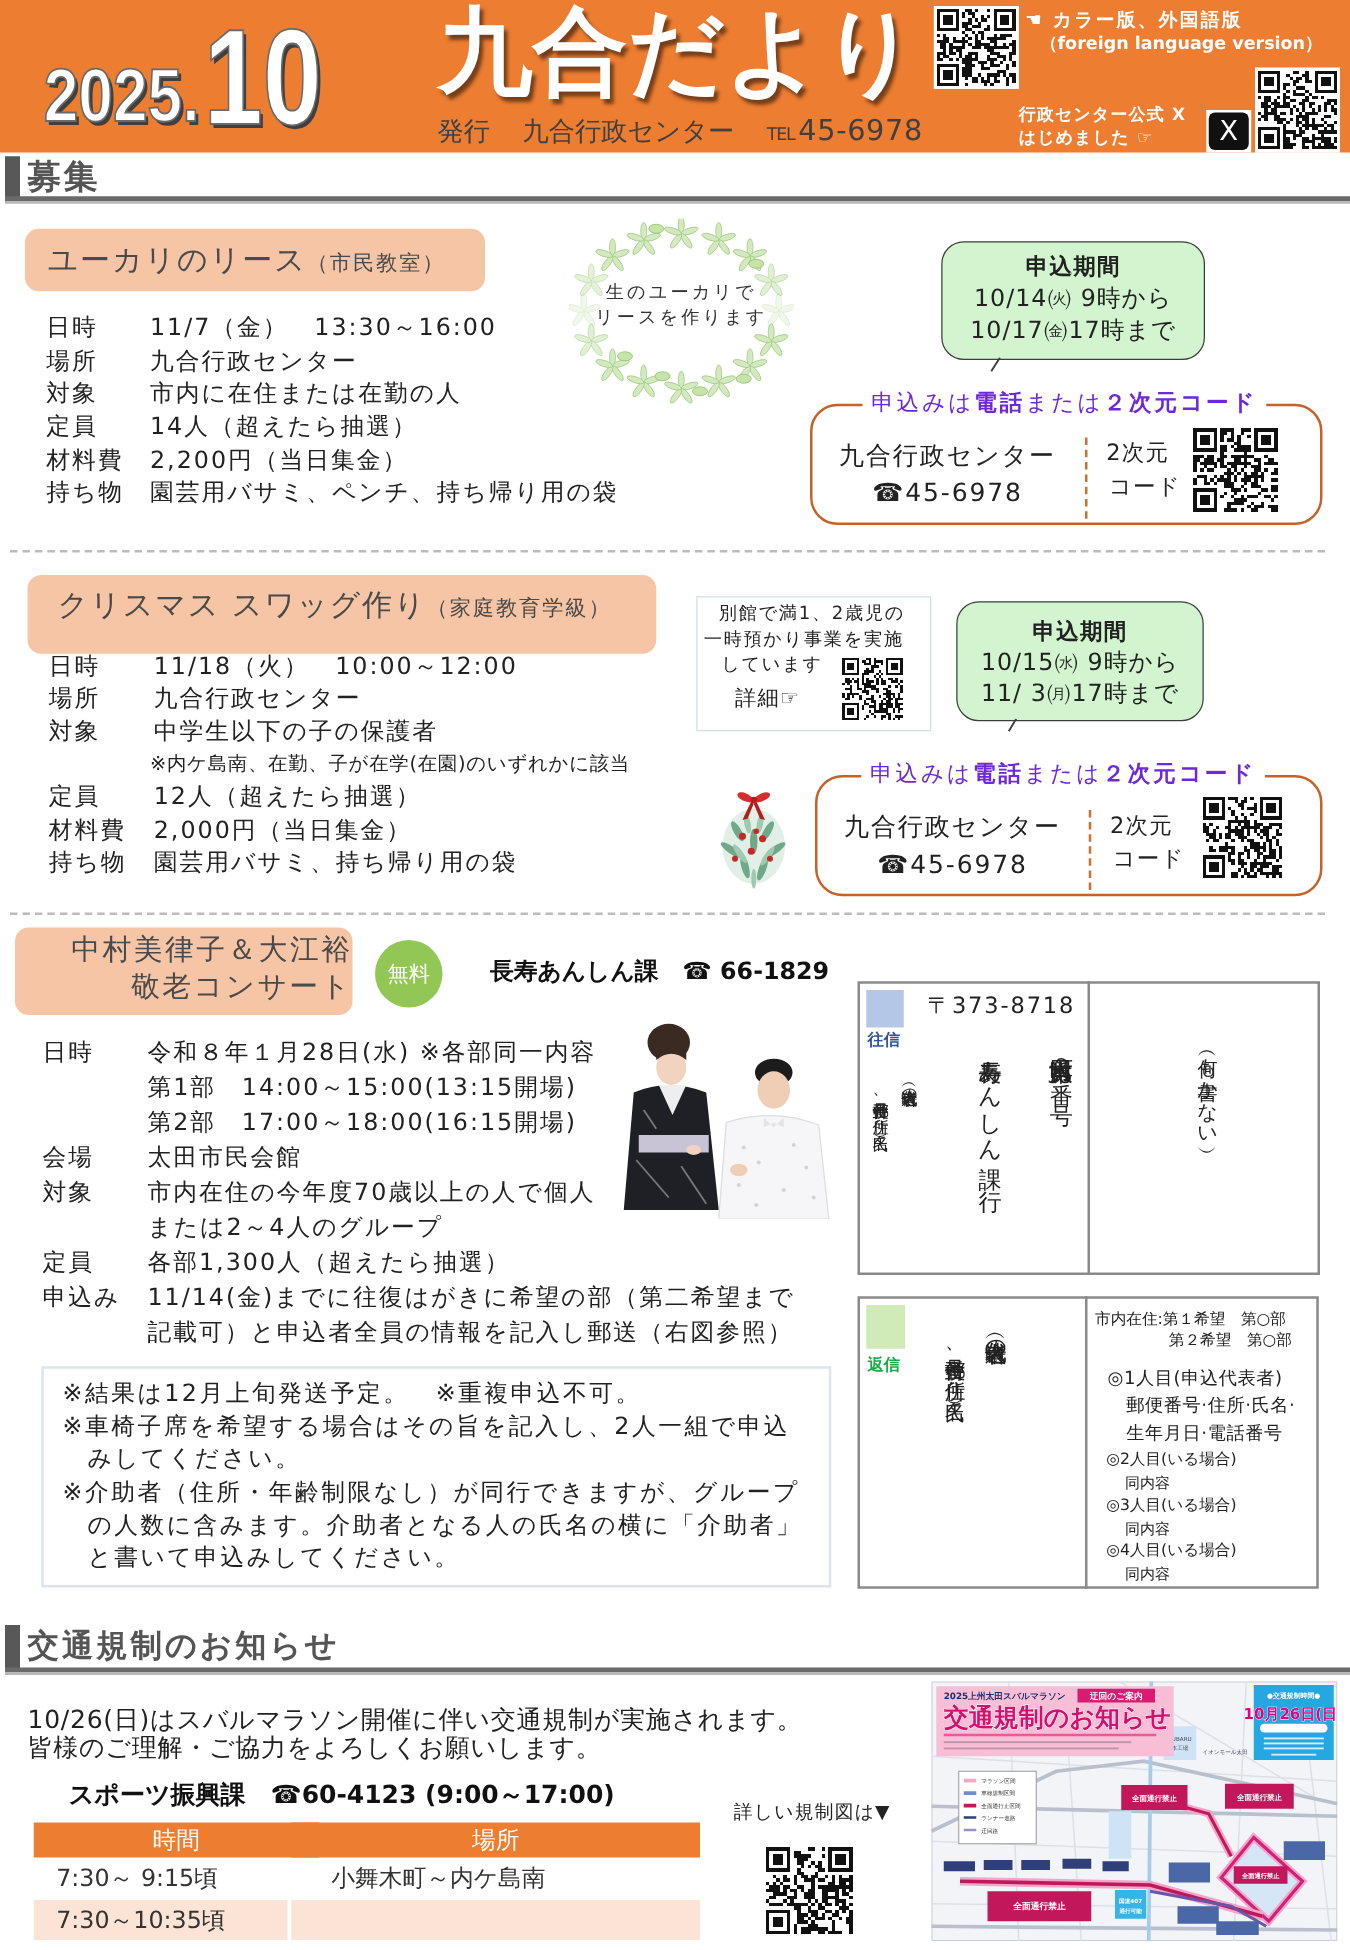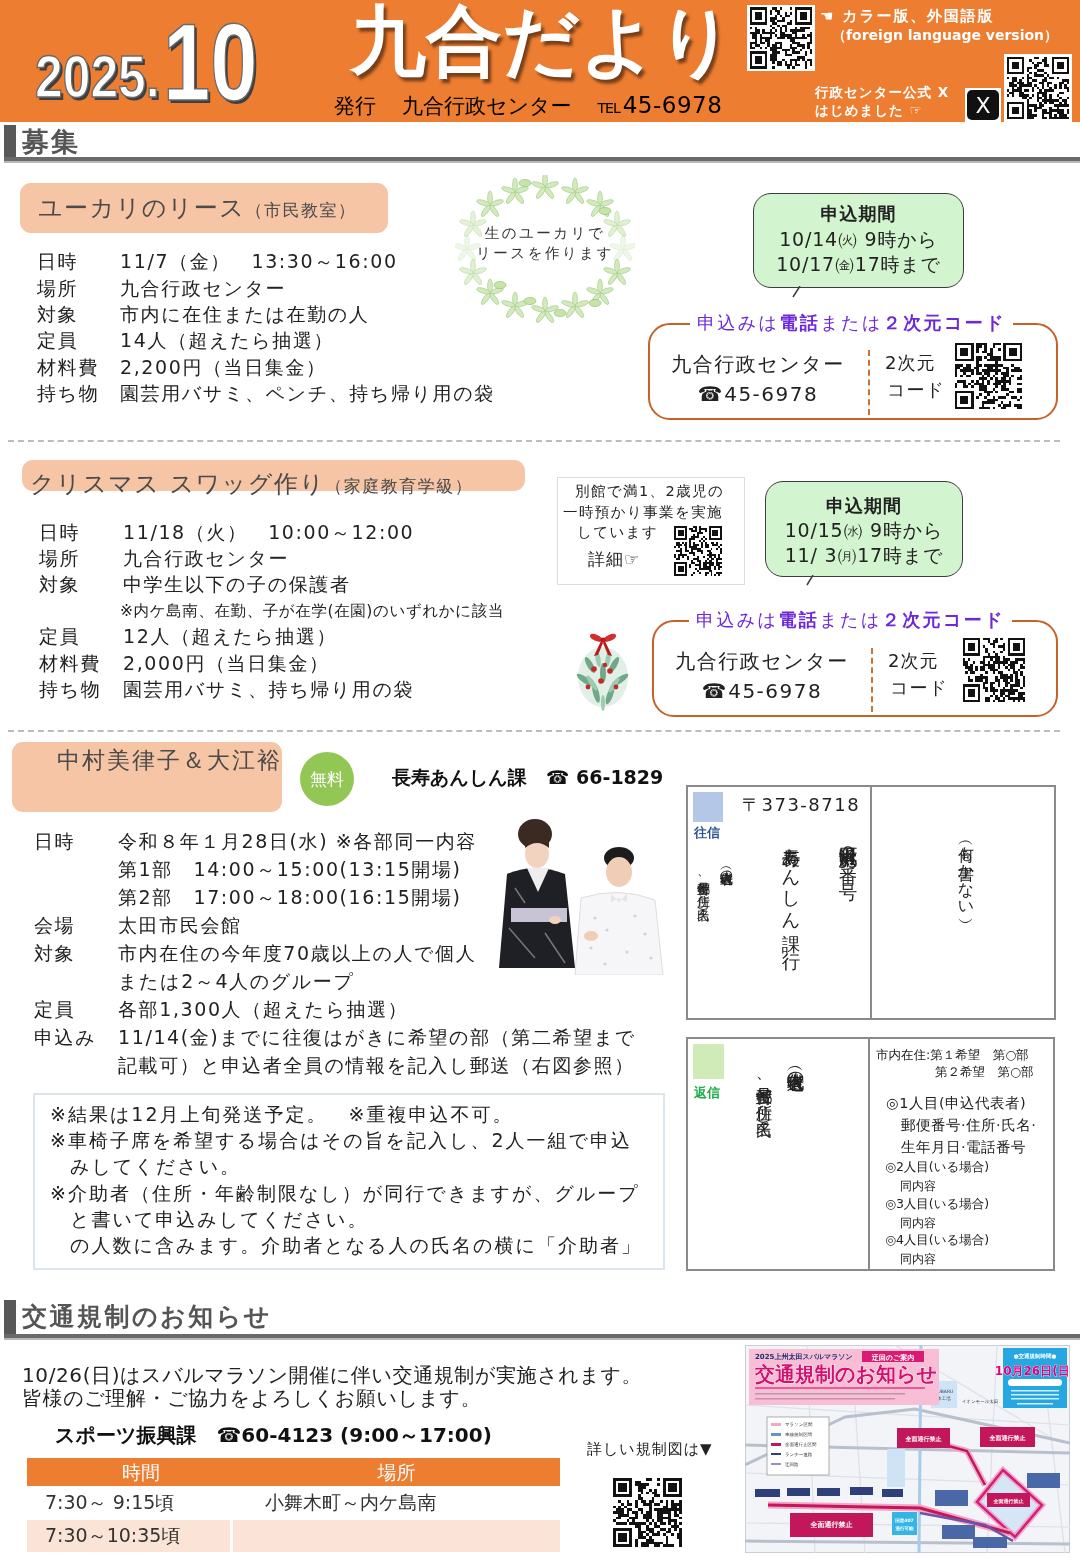--- a/index.html
+++ b/index.html
@@ -8,21 +8,21 @@
 .a{position:absolute}
 .t{position:absolute;white-space:nowrap;line-height:1}
 .v{position:absolute;writing-mode:vertical-rl;white-space:nowrap;line-height:1}
 .tcy{text-combine-upright:all}
 
 .hdr{left:0;top:0;width:1080px;height:122px;background:#ED7D31}
 .num{position:absolute;font-family:"Liberation Sans",sans-serif;font-weight:bold;color:#fff;-webkit-text-stroke:1.5px #6a6a6a;text-shadow:3px 3px 0 #3f3f3f;transform-origin:left top;line-height:1;white-space:nowrap}
 .yr{left:35px;top:47px;font-size:60px;transform:scaleX(.83)}
 .mo{left:163px;top:8px;font-size:109px;transform:scaleX(.78)}
 .ttl{left:350px;top:3px;font-size:76px;color:#fff;font-weight:bold;text-shadow:3px 4px 3px rgba(0,0,0,.5)}
-.pub{left:334px;top:94px;font-size:21px;color:#000000}
+.pub{left:350px;top:94px;font-size:21px;color:#404040}
 .pub .sp{display:inline-block;width:26px}
 .pub .tl{font-size:14px;letter-spacing:-1px;margin-right:3px}
 .pub .tn{font-size:23px;letter-spacing:.5px}
 .hn{font-weight:bold;color:#fff}
 .qr{position:absolute;background:#fff}
 .qr svg{display:block;width:100%;height:100%}
 .xlogo{position:absolute;left:965px;top:88px;width:36px;height:34px;background:#fff;padding:2px}
 .xlogo span{display:flex;width:100%;height:100%;background:#111;border-radius:5px;color:#fff;font-size:22px;align-items:center;justify-content:center;font-family:"DejaVu Sans",sans-serif}
 
 .sbar{position:absolute;background:#585858}
@@ -872,21 +872,21 @@
         <rect x="17" y="24" width="1" height="1"></rect>
         <rect x="18" y="24" width="1" height="1"></rect>
         <rect x="23" y="24" width="1" height="1"></rect>
         <rect x="24" y="24" width="1" height="1"></rect>
       </g>
     </svg>
   </div>
 
 <div class="sep" style="top:440px"></div>
 
-<div class="pill" style="left:22px;top:460px;width:503px;height:31px;line-height:49px;padding-left:8px">
+<div class="pill" style="left:22px;top:460px;width:503px;height:63px;line-height:49px;padding-left:24px">
   <span class="m">クリスマス スワッグ作り</span><span class="s">（家庭教育学級）</span>
 </div>
 <div class="det" style="left:39px;top:520px">
   <div class="r r2">
       <span class="l w84">日時</span>
       <span>11/18（火）　10:00～12:00</span>
     </div>
   <div class="r r2">
       <span class="l w84">場所</span>
       <span>九合行政センター</span>
@@ -1419,20 +1419,21 @@
         <rect x="22" y="24" width="1" height="1"></rect>
         <rect x="24" y="24" width="1" height="1"></rect>
       </g>
     </svg>
   </div>
 
 <div class="sep" style="top:730px"></div>
 
 <div class="pill pill2" style="left:12px;top:742px;width:270px;height:70px">
   <div>中村美律子＆大江裕</div>
+  <div>敬老コンサート</div>
 </div>
 <div class="free">無料</div>
 <div class="t" style="left:392px;top:768px;font-size:19px;font-weight:bold;color:#111">
   <span>長寿あんしん課</span>　<span>☎</span> <span>66-1829</span>
 </div>
 <div class="det" style="left:34px;top:828px">
   <div class="r r3">
       <span class="l w84">日時</span>
       <span>令和８年１月28日(水) ※各部同一内容</span>
     </div>
@@ -1499,22 +1500,22 @@
     <ellipse cx="96" cy="128" rx="7" ry="5" fill="#F0CDB5"></ellipse>
   </g>
 </svg>
 
 <div class="notes"></div>
 <div class="a nl" style="left:50px;top:1102px">
   <div class="r">※結果は12月上旬発送予定。　※重複申込不可。</div>
   <div class="r">※車椅子席を希望する場合はその旨を記入し、2人一組で申込</div>
   <div class="r ind">みしてください。</div>
   <div class="r">※介助者（住所・年齢制限なし）が同行できますが、グループ</div>
+  <div class="r ind">の人数に含みます。介助者となる人の氏名の横に「介助者」</div>
   <div class="r ind">と書いて申込みしてください。</div>
-  <div class="r ind">の人数に含みます。介助者となる人の氏名の横に「介助者」</div>
 </div>
 
 <div class="card" style="left:686px;top:785px;width:370px;height:235px"></div>
 <div class="cdiv" style="left:870px;top:785px;height:235px"></div>
 <div class="stamp" style="left:693px;top:792px;width:30px;height:30px;background:#B4C7E7"></div>
 <div class="t" style="left:694px;top:826px;font-size:13px;font-weight:bold;color:#2F5597">往信</div>
 <div class="t pc" style="left:742px;top:796px;font-size:18px;letter-spacing:1.5px">〒373-8718</div>
 <div class="v pc" style="left:838px;top:833px;font-size:18.5px"><span>太田市浜町２番</span><span class="tcy">35</span><span>号</span></div>
 <div class="v pc" style="left:781px;top:835px;font-size:18.5px">長寿あんしん課　行</div>
 <div class="v pc" style="left:720px;top:862px;font-size:13px">（申込代表者の</div>

